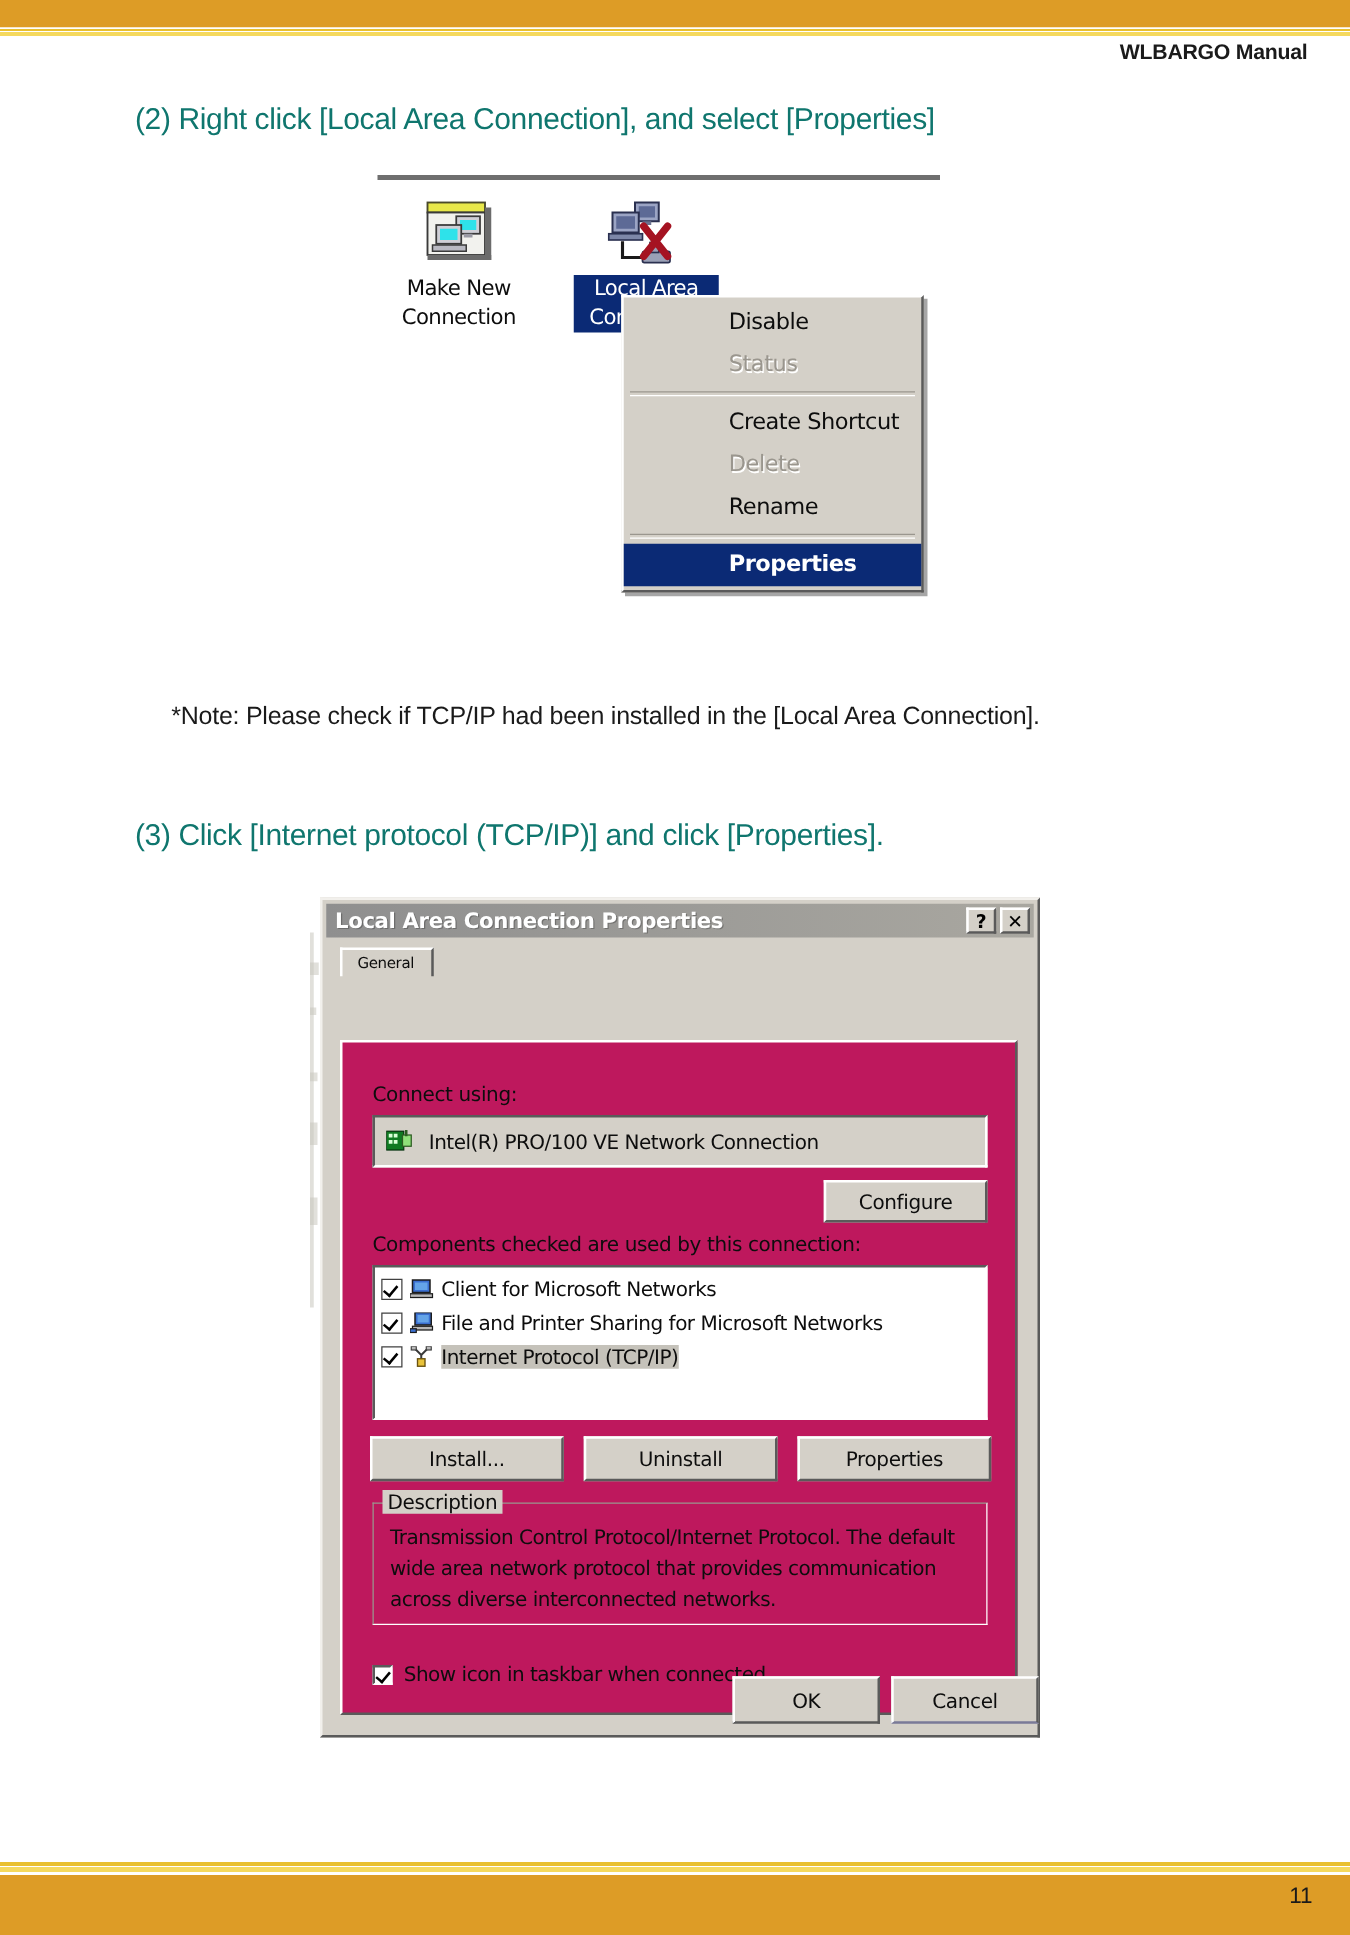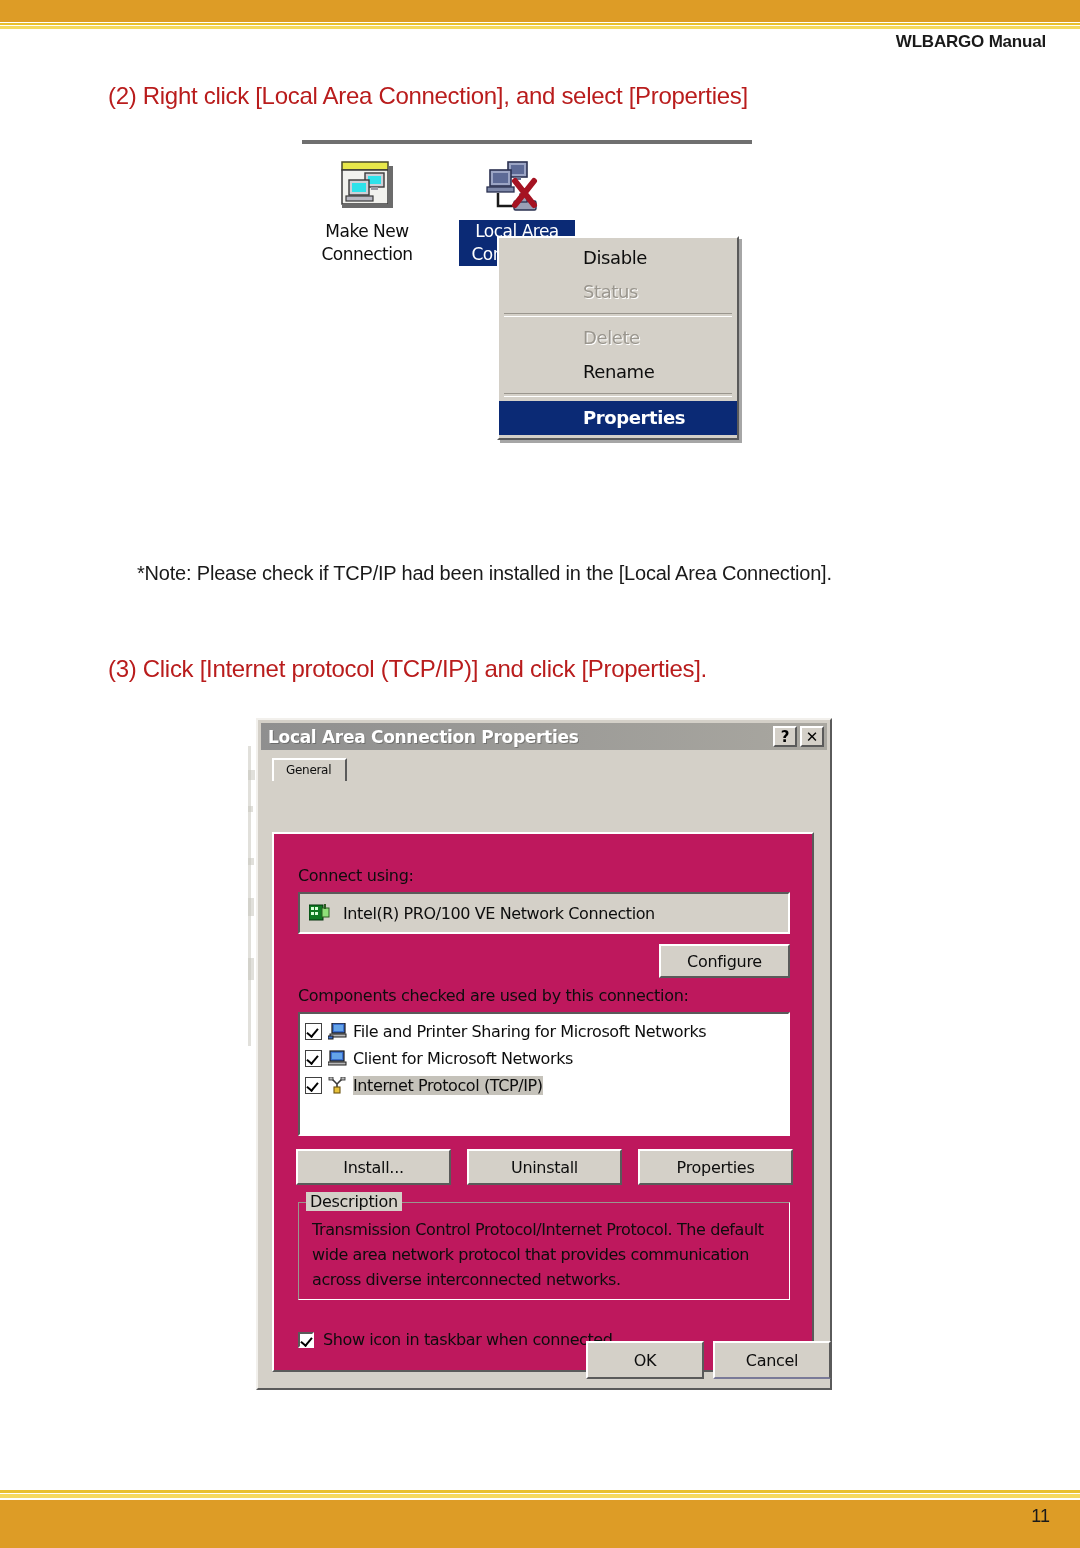--- a/index.html
+++ b/index.html
@@ -67,21 +67,21 @@
     font-size: 17px;
     font-weight: bold;
     color: #1a1a1a;
     letter-spacing: -0.2px;
   }
 
   
   .step-heading {
     position: absolute;
     font-size: 24px;
-    color: #b91c1c;
+    color: #0f766e;
     letter-spacing: -0.3px;
     white-space: nowrap;
   }
   #step2-heading { left: 108px; top: 82px; }
   #step3-heading { left: 108px; top: 655px; }
 
   .note-line {
     position: absolute;
     left: 137px;
     top: 562px;
@@ -502,20 +502,21 @@
     <div class="conn-label selected">
       <span>Local Area</span><br>
       <span>Connection</span>
     </div>
   </div>
 
   <div id="context-menu">
     <div class="ctx-item">Disable</div>
     <div class="ctx-item disabled">Status</div>
     <div class="ctx-sep"></div>
+    <div class="ctx-item">Create Shortcut</div>
     <div class="ctx-item disabled">Delete</div>
     <div class="ctx-item">Rename</div>
     <div class="ctx-sep"></div>
     <div class="ctx-item highlight">Properties</div>
   </div>
 </div>
 
 <div id="figure-lanprops">
 
   <div class="bg-artifact" style="left:0px;  top:28px;  width:3px;  height:300px;"></div>
@@ -558,36 +559,36 @@
 
       <div class="win-btn" id="btn-configure">Configure</div>
 
       <div class="panel-label" id="label-components">Components checked are used by this connection:</div>
 
       <div id="components-list">
 
         <div class="comp-row">
           <div class="comp-check"></div>
           <svg class="comp-icon" viewBox="0 0 19 17">
+            <rect x="2" y="1" width="14" height="10" fill="#3a6fd0" stroke="#1b1b1b" stroke-width="1.2"></rect>
+            <rect x="4" y="3" width="10" height="6" fill="#64a4e8"></rect>
+            <rect x="0" y="12" width="18" height="3" fill="#b8b8b8" stroke="#1b1b1b" stroke-width="1"></rect>
+          </svg>
+          <div class="comp-label">Client for Microsoft Networks</div>
+        </div>
+
+        <div class="comp-row">
+          <div class="comp-check"></div>
+          <svg class="comp-icon" viewBox="0 0 19 17">
             <rect x="4" y="0" width="13" height="10" fill="#3a6fd0" stroke="#1b1b1b" stroke-width="1.2"></rect>
             <rect x="6" y="2" width="9" height="6" fill="#64a4e8"></rect>
             <rect x="2" y="11" width="16" height="3" fill="#b8b8b8" stroke="#1b1b1b" stroke-width="1"></rect>
             <rect x="0" y="13" width="5" height="3" fill="#3a6fd0" stroke="#1b1b1b" stroke-width="1"></rect>
           </svg>
           <div class="comp-label">File and Printer Sharing for Microsoft Networks</div>
-        </div>
-
-        <div class="comp-row">
-          <div class="comp-check"></div>
-          <svg class="comp-icon" viewBox="0 0 19 17">
-            <rect x="2" y="1" width="14" height="10" fill="#3a6fd0" stroke="#1b1b1b" stroke-width="1.2"></rect>
-            <rect x="4" y="3" width="10" height="6" fill="#64a4e8"></rect>
-            <rect x="0" y="12" width="18" height="3" fill="#b8b8b8" stroke="#1b1b1b" stroke-width="1"></rect>
-          </svg>
-          <div class="comp-label">Client for Microsoft Networks</div>
         </div>
 
         <div class="comp-row">
           <div class="comp-check"></div>
           <svg class="comp-icon" viewBox="0 0 19 17">
             <path d="M3 1 L9 7 M15 1 L9 7 M9 7 L9 11" stroke="#3a3a3a" stroke-width="1.6" fill="none"></path>
             <rect x="6" y="10" width="6" height="6" fill="#e8c23a" stroke="#6a5210" stroke-width="1.1"></rect>
             <rect x="1" y="0" width="4" height="3" fill="#b9b9b9" stroke="#3a3a3a" stroke-width="0.9"></rect>
             <rect x="13" y="0" width="4" height="3" fill="#b9b9b9" stroke="#3a3a3a" stroke-width="0.9"></rect>
           </svg>

